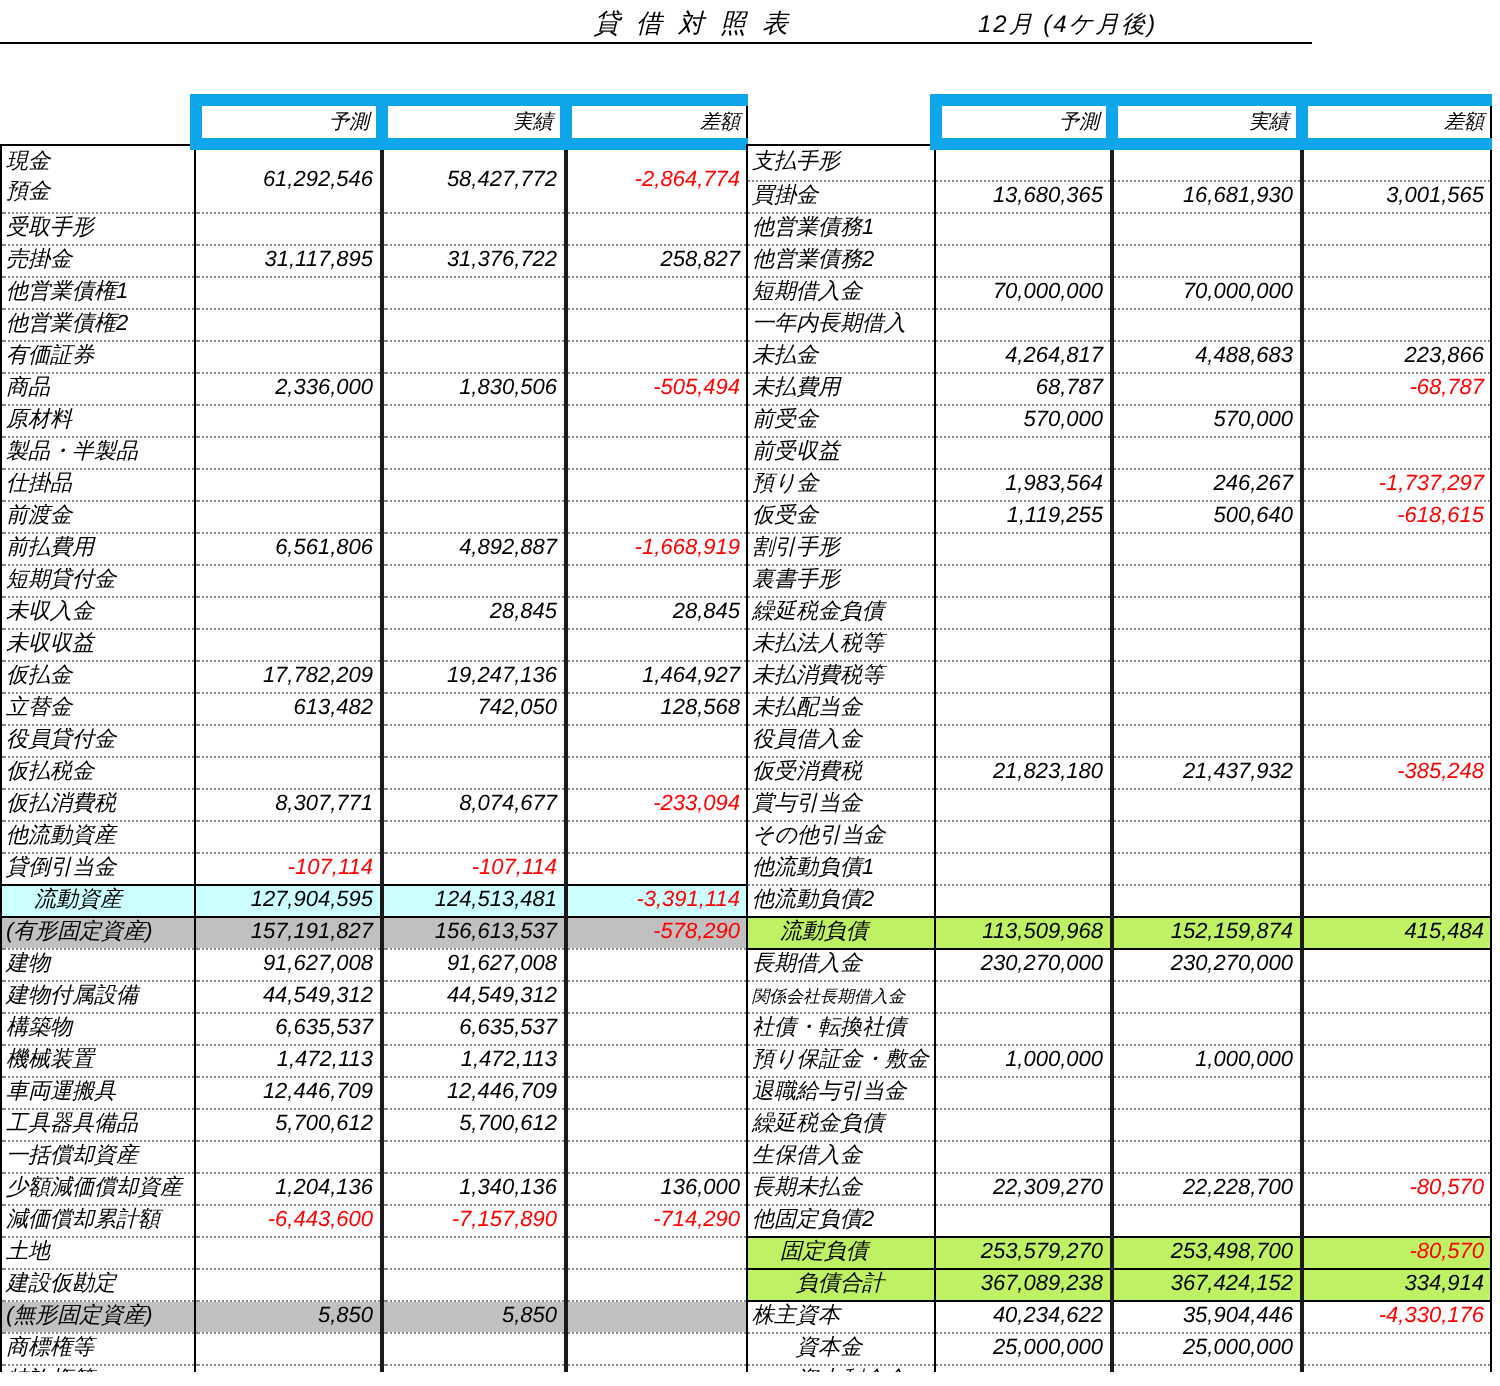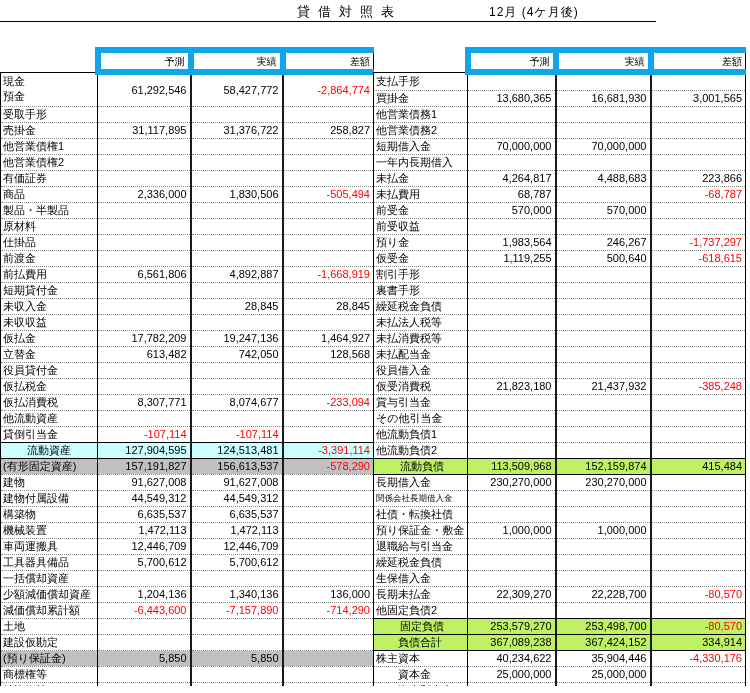--- a/index.html
+++ b/index.html
@@ -1,17 +1,17 @@
 <!DOCTYPE html>
 <html><head>
 <meta charset="utf-8">
 <style>
   html,body{margin:0;padding:0;background:#fff;}
   .sheet{position:relative;width:750px;height:686px;background:#fff;overflow:hidden;
-         font-family:"Liberation Sans",sans-serif;color:#000;}
+         font-family:"Liberation Sans",sans-serif;color:#000;font-style:italic;}
   .title{position:absolute;left:297px;top:3px;font-size:13px;letter-spacing:8px;white-space:nowrap;}
   .period{position:absolute;left:489px;top:4px;font-size:12px;letter-spacing:1px;white-space:nowrap;}
   .rule{position:absolute;left:0;top:21px;width:656px;height:1px;background:#000;}
   table{border-collapse:collapse;table-layout:fixed;position:absolute;top:47px;}
   #tL{left:0;width:373px;}
   #tR{left:373px;width:372px;}
   td{height:15px;line-height:15px;font-size:11px;padding:0;overflow:hidden;white-space:nowrap;
      border-bottom:1px dotted #888;vertical-align:middle;}
   .hb{border:none;background:#fff;}
   .h{height:16px;text-align:center;border:6px solid #0ea5e9;font-size:10px;}
@@ -19,21 +19,21 @@
   .c1{border-left:1px solid #000;border-right:1px solid #000;padding-left:2px;}
   .c2,.c3{text-align:right;padding-right:3px;border-right:2px solid #1a1a1a;}
   .c4{text-align:right;padding-right:3px;border-right:1px solid #000;}
   .bt{border-top:1.5px solid #000;}
   .bb{border-bottom:1.5px solid #000;}
   .bg-cyan{background:#ccffff;}
   .bg-yellow{background:#bef264;margin-top:12px;}
   .bg-gray{background:#c0c0c0;}
   .neg{color:#f00;}
   .ind1{padding-left:24px;}
-  .ind2{padding-left:26px;}
+  .ind2{padding-left:16px;}
   .ind3{padding-left:24px;}
   .sm{font-size:8.5px;}
   .h2row td{height:31px;}
   .ll{height:15px;line-height:15px;}
 </style>
 </head>
 <body>
 
 <div class="sheet">
   <div class="title">貸借対照表</div>
@@ -95,27 +95,27 @@
           <td class="c3"></td>
           <td class="c4"></td>
         </tr>
         <tr>
           <td class="c1">商品</td>
           <td class="c2">2,336,000</td>
           <td class="c3">1,830,506</td>
           <td class="c4 neg">-505,494</td>
         </tr>
         <tr>
+          <td class="c1">原材料</td>
+          <td class="c2"></td>
+          <td class="c3"></td>
+          <td class="c4"></td>
+        </tr>
+        <tr>
           <td class="c1">製品・半製品</td>
-          <td class="c2"></td>
-          <td class="c3"></td>
-          <td class="c4"></td>
-        </tr>
-        <tr>
-          <td class="c1">原材料</td>
           <td class="c2"></td>
           <td class="c3"></td>
           <td class="c4"></td>
         </tr>
         <tr>
           <td class="c1">仕掛品</td>
           <td class="c2"></td>
           <td class="c3"></td>
           <td class="c4"></td>
         </tr>
@@ -263,21 +263,21 @@
           <td class="c3"></td>
           <td class="c4"></td>
         </tr>
         <tr>
           <td class="c1">建設仮勘定</td>
           <td class="c2"></td>
           <td class="c3"></td>
           <td class="c4"></td>
         </tr>
         <tr>
-          <td class="c1 bg-gray">(預り保証金)</td>
+          <td class="c1 bg-gray">(無形固定資産)</td>
           <td class="c2 bg-gray">5,850</td>
           <td class="c3 bg-gray">5,850</td>
           <td class="c4 bg-gray"></td>
         </tr>
         <tr>
           <td class="c1">商標権等</td>
           <td class="c2"></td>
           <td class="c3"></td>
           <td class="c4"></td>
         </tr>

